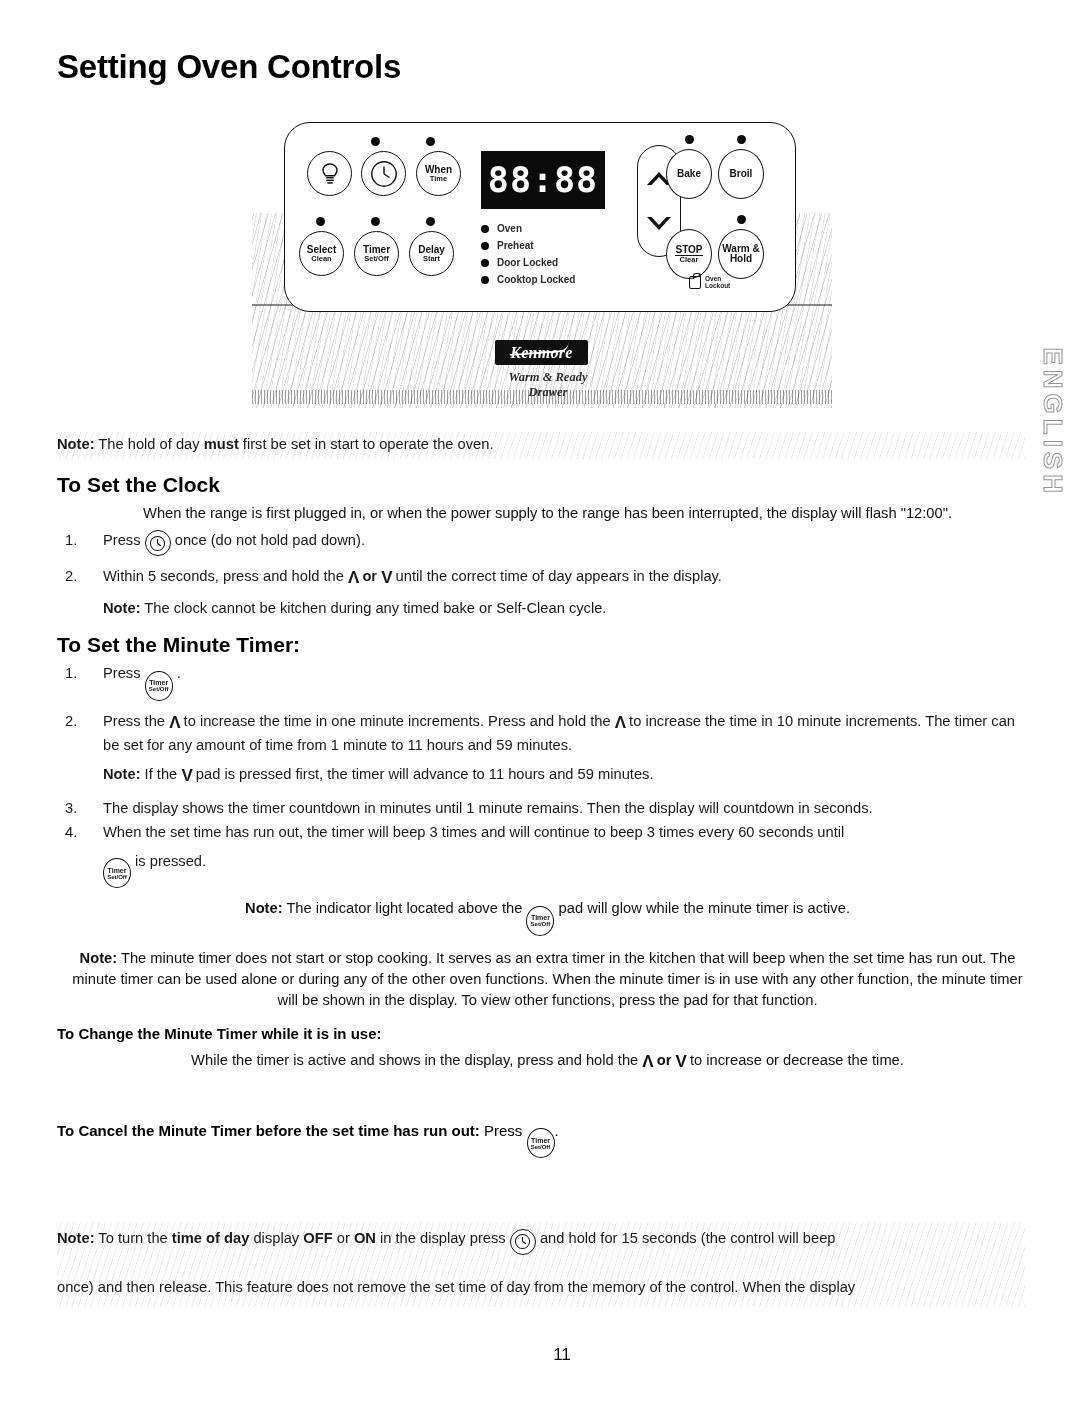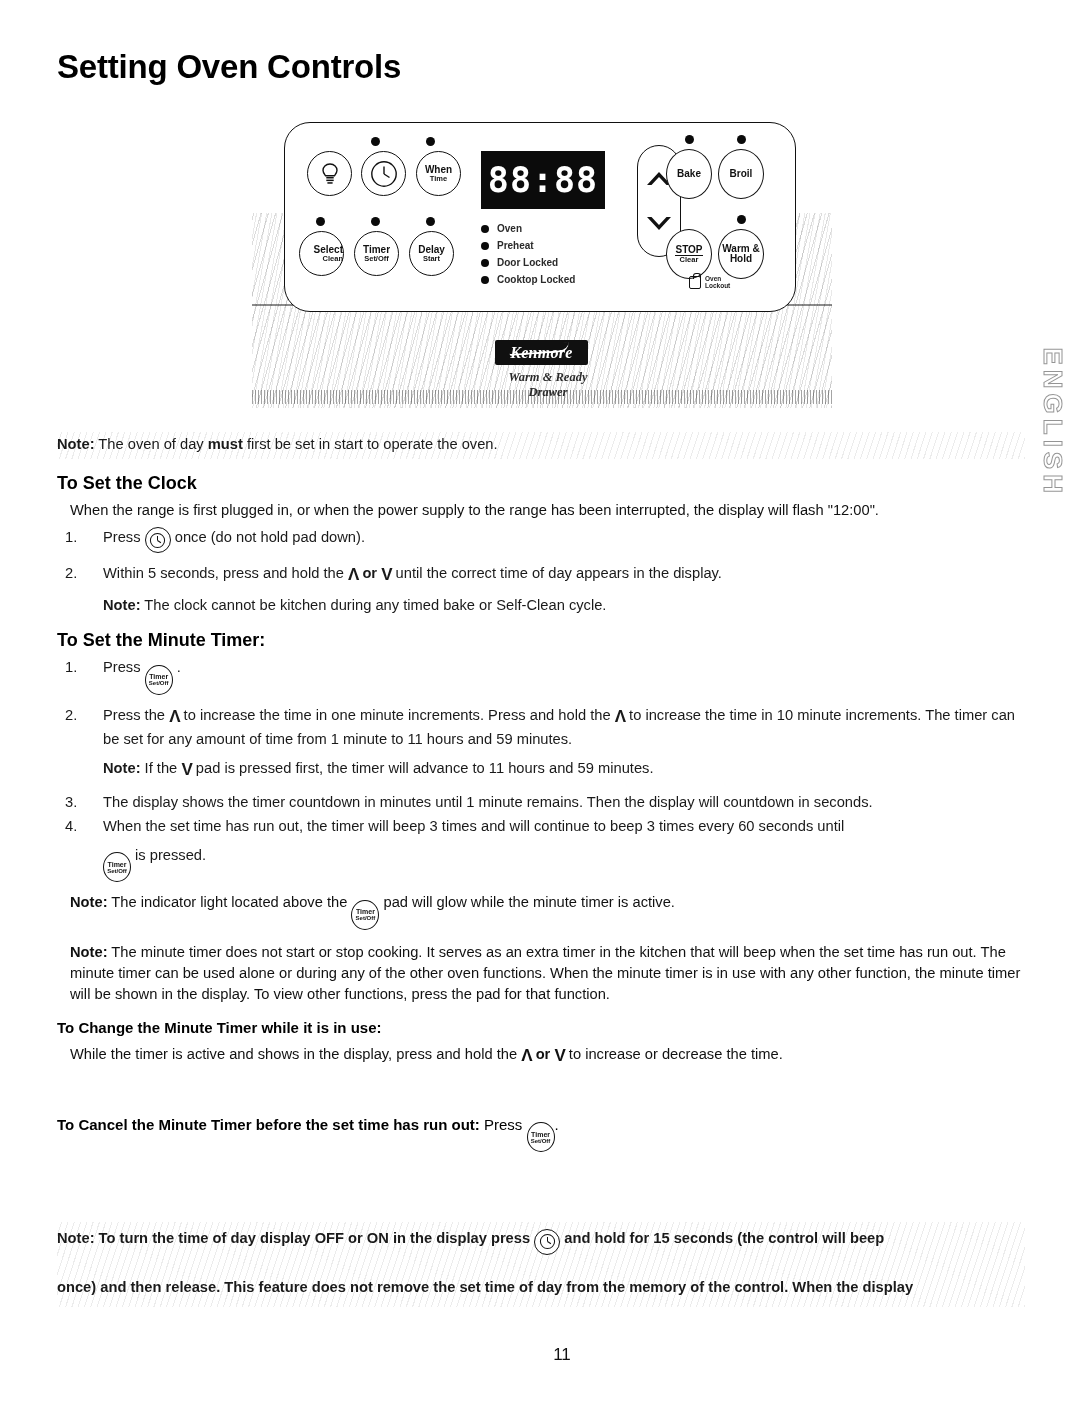--- a/index.html
+++ b/index.html
@@ -127,23 +127,23 @@
   .drawer-caption {
     position: absolute; left: 236px; top: 252px; width: 120px;
     text-align: center;
     font-family: "Liberation Serif", serif; font-style: italic;
     font-size: 12.5px; color: #2b2b2b; font-weight: bold;
   }
 
   
   .content { position: absolute; left: 57px; top: 432px; width: 968px; }
 
-  .para { font-size: 14.7px; line-height: 1.42; color: #111; margin: 0 0 3px 13px; }
+  .para { font-size: 14.7px; line-height: 1.42; color: #111; margin: 0 0 3px 13px; text-align: center; }
   .para b, .b { font-weight: bold; }
-  .h2 { font-size: 18px; font-weight: bold; color: #000; margin: 14px 0 6px 0; }
+  .h2 { font-size: 21px; font-weight: bold; color: #000; margin: 14px 0 6px 0; }
   .h3 { font-size: 15px; font-weight: bold; color: #000; margin: 14px 0 8px 0; }
 
   .note-line { font-size: 14.7px; line-height: 1.42; margin: 0 0 2px 0; }
 
   ol.steps { list-style: none; margin: 6px 0 0 0; padding: 0; }
   ol.steps > li {
     position: relative; padding-left: 46px; font-size: 14.7px;
     line-height: 1.45; margin-bottom: 10px;
   }
   ol.steps > li > .num { position: absolute; left: 8px; top: 0; font-size: 14.7px; }
@@ -171,21 +171,21 @@
   .scan-note {
     position: relative;
     background:
       repeating-linear-gradient(-72deg, rgba(0,0,0,0.075) 0 1px, rgba(0,0,0,0) 1px 6px);
   }
 
   .bottom-note {
     position: absolute; left: 57px; top: 1222px; width: 968px;
     padding: 6px 0 10px 0;
   }
-  .bottom-note .note-line { margin-bottom: 22px; font-size: 14.7px; font-weight: bold; }
+  .bottom-note .note-line { margin-bottom: 22px; font-size: 14.7px; }
   .bottom-note .note-line:last-child { margin-bottom: 0; }
 
   
   .english {
     position: absolute; right: 12px; top: 498px;
     transform: rotate(90deg); transform-origin: right top;
     font-size: 26px; font-weight: bold; letter-spacing: 5px;
     color: #fff;
     -webkit-text-stroke: 1px rgba(60,60,60,0.55);
     white-space: nowrap;
@@ -235,21 +235,21 @@
       <div class="pad round45" style="left:131px; top:28px;">
         <span class="l1">When</span>
         <span class="l2">Time</span>
       </div>
 
       <div class="led" style="left:31px; top:94px;"></div>
       <div class="led" style="left:86px; top:94px;"></div>
       <div class="led" style="left:141px; top:94px;"></div>
       <div class="led" style="left:452px; top:92px;"></div>
 
-      <div class="pad round45" style="left:14px; top:108px;align-items:flex-end;">
+      <div class="pad round45" style="left:14px; top:108px;">
         <span class="l1">Select</span>
         <span class="l2">Clean</span>
       </div>
       <div class="pad round45" style="left:69px; top:108px;">
         <span class="l1">Timer</span>
         <span class="l2">Set/Off</span>
       </div>
       <div class="pad round45" style="left:124px; top:108px;">
         <span class="l1">Delay</span>
         <span class="l2">Start</span>
@@ -314,21 +314,21 @@
     <div class="logo">
       <span>Kenmore</span>
     </div>
     <div class="drawer-caption">Warm &amp; Ready Drawer</div>
   </div>
 
   <div class="content">
 
     <div class="scan-note" style="padding:2px 0;">
       <p class="note-line">
-        <b>Note:</b><span> The oven of day </span><b>must</b><span> first be set in start to operate the oven.</span>
+        <b>Note:</b><span> The hold of day </span><b>must</b><span> first be set in start to operate the oven.</span>
       </p>
     </div>
 
     <div class="h2">To Set the Clock</div>
     <p class="para">When the range is first plugged in, or when the power supply to the range has been interrupted, the display will flash "12:00".</p>
 
     <ol class="steps">
       <li>
         <span class="num">1.</span>
         <span>Press</span>

